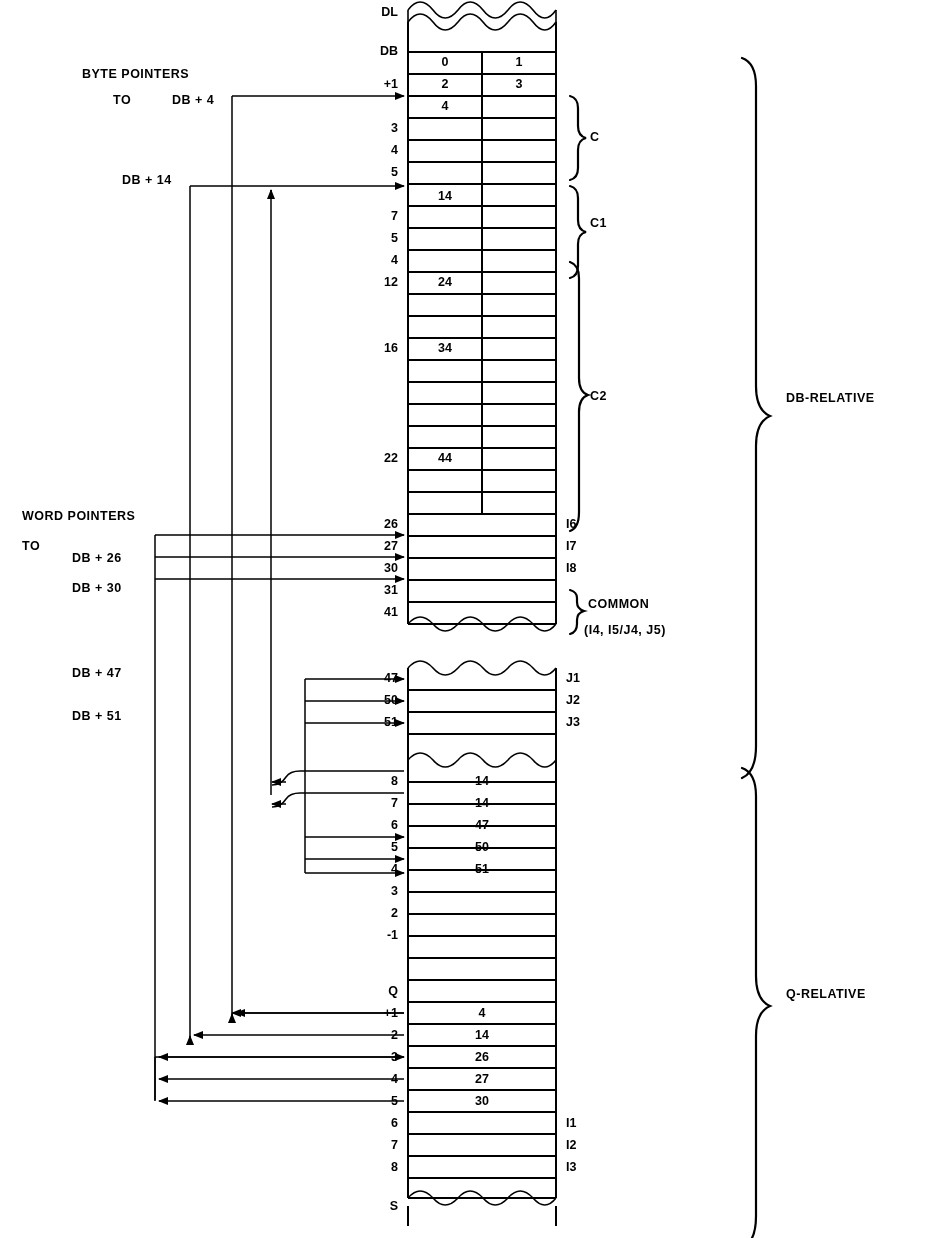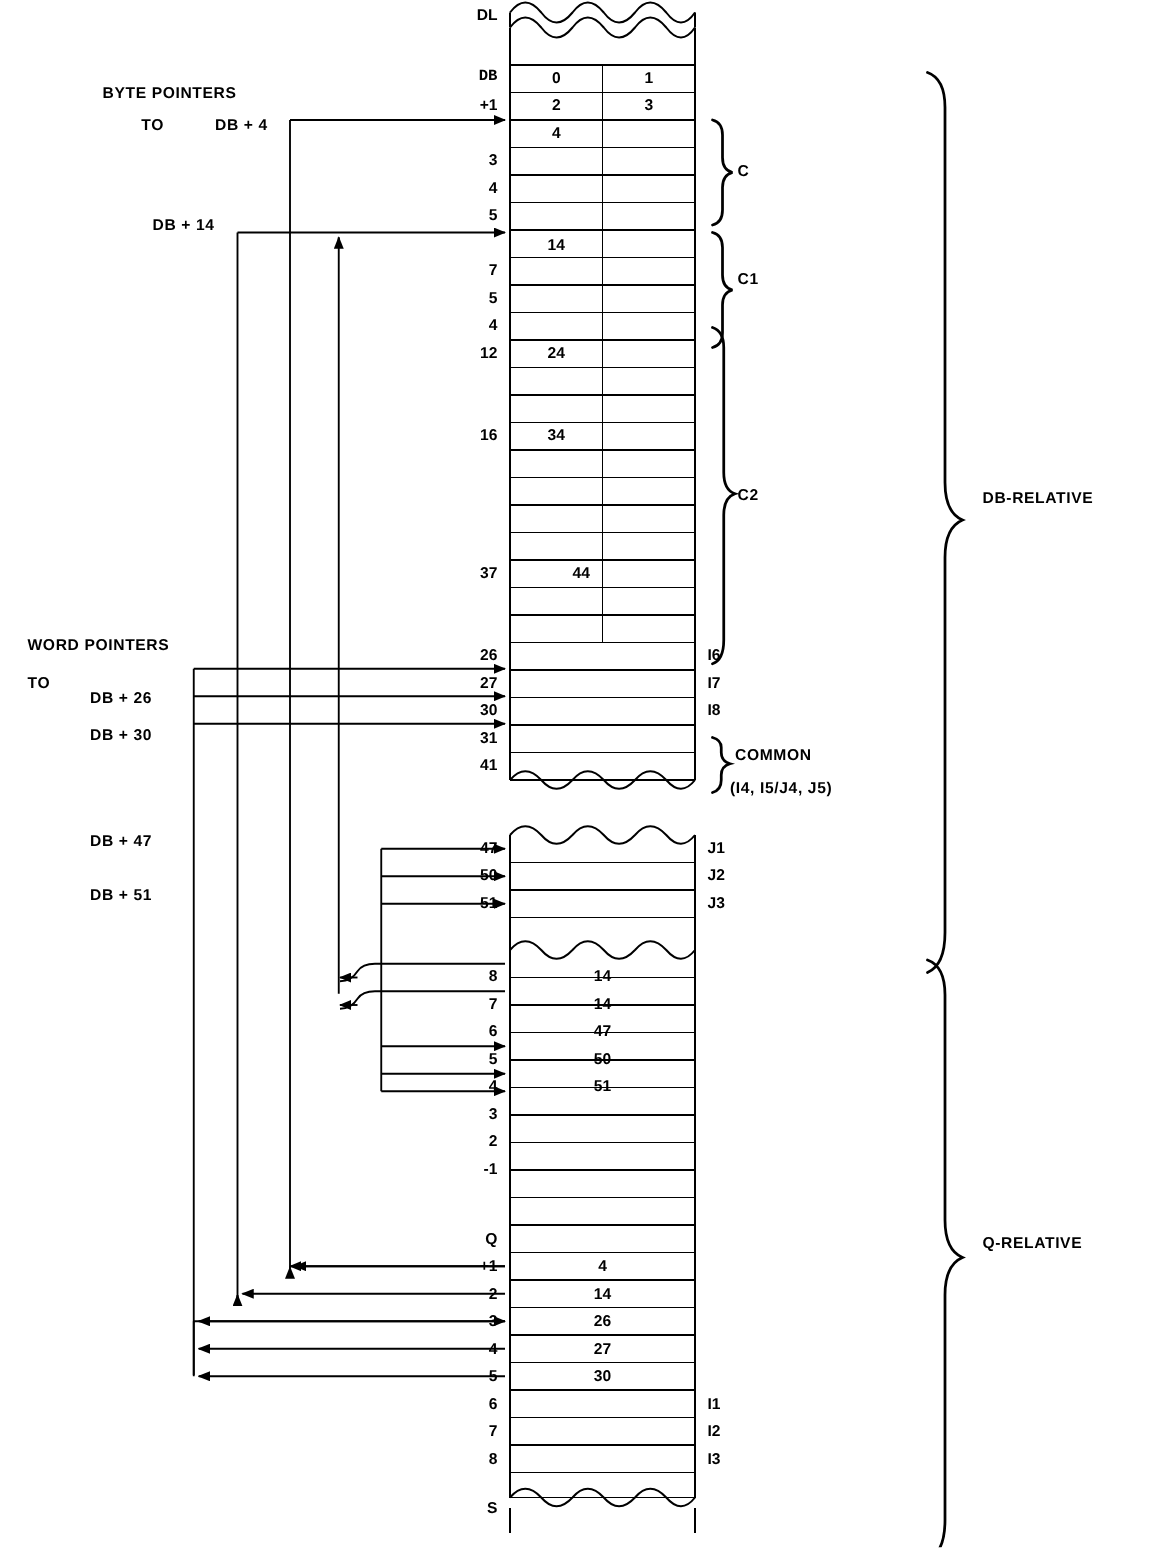--- a/index.html
+++ b/index.html
@@ -237,44 +237,44 @@
   <div class="lbl" style="left:72px; top:552px;">DB + 26</div>
   <div class="lbl" style="left:72px; top:582px;">DB + 30</div>
   <div class="lbl" style="left:72px; top:667px;">DB + 47</div>
   <div class="lbl" style="left:72px; top:710px;">DB + 51</div>
 
   <div class="addr" style="left:340px; top:6px; width:58px;">DL</div>
 
   <div class="cellval" style="left:408px; top:56px; width:74px;">0</div>
   <div class="cellval" style="left:482px; top:56px; width:74px;">1</div>
 
-  <div class="addr" style="left:340px; top:55px; width:58px;font-family:Liberation Mono, monospace;">DB</div>
+  <div class="addr" style="left:340px; top:45px; width:58px;">DB</div>
   <div class="addr" style="left:340px; top:78px; width:58px;">+1</div>
   <div class="addr" style="left:340px; top:122px; width:58px;">3</div>
   <div class="addr" style="left:340px; top:144px; width:58px;">4</div>
   <div class="addr" style="left:340px; top:166px; width:58px;">5</div>
   <div class="addr" style="left:340px; top:210px; width:58px;">7</div>
   <div class="addr" style="left:340px; top:232px; width:58px;">5</div>
   <div class="addr" style="left:340px; top:254px; width:58px;">4</div>
   <div class="addr" style="left:340px; top:276px; width:58px;">12</div>
   <div class="addr" style="left:340px; top:342px; width:58px;">16</div>
-  <div class="addr" style="left:340px; top:452px; width:58px;">37</div>
+  <div class="addr" style="left:340px; top:452px; width:58px;">22</div>
   <div class="addr" style="left:340px; top:518px; width:58px;">26</div>
   <div class="addr" style="left:340px; top:540px; width:58px;">27</div>
   <div class="addr" style="left:340px; top:562px; width:58px;">30</div>
   <div class="addr" style="left:340px; top:584px; width:58px;">31</div>
   <div class="addr" style="left:340px; top:606px; width:58px;">41</div>
 
   <div class="cellval" style="left:408px; top:78px; width:74px;">2</div>
   <div class="cellval" style="left:482px; top:78px; width:74px;">3</div>
   <div class="cellval" style="left:408px; top:100px; width:74px;">4</div>
   <div class="cellval" style="left:408px; top:190px; width:74px;">14</div>
   <div class="cellval" style="left:408px; top:276px; width:74px;">24</div>
   <div class="cellval" style="left:408px; top:342px; width:74px;">34</div>
-  <div class="cellval" style="left:408px; top:452px; width:74px;margin-left:20px;">44</div>
+  <div class="cellval" style="left:408px; top:452px; width:74px;">44</div>
 
   <div class="tag" style="left:566px; top:518px;">I6</div>
   <div class="tag" style="left:566px; top:540px;">I7</div>
   <div class="tag" style="left:566px; top:562px;text-align:right;">I8</div>
 
   <div class="lbl" style="left:590px; top:131px;">C</div>
   <div class="lbl" style="left:590px; top:217px;">C1</div>
   <div class="lbl" style="left:590px; top:390px;">C2</div>
   <div class="lbl" style="left:588px; top:598px;">COMMON</div>
   <div class="lbl" style="left:584px; top:624px;">(I4, I5/J4, J5)</div>

